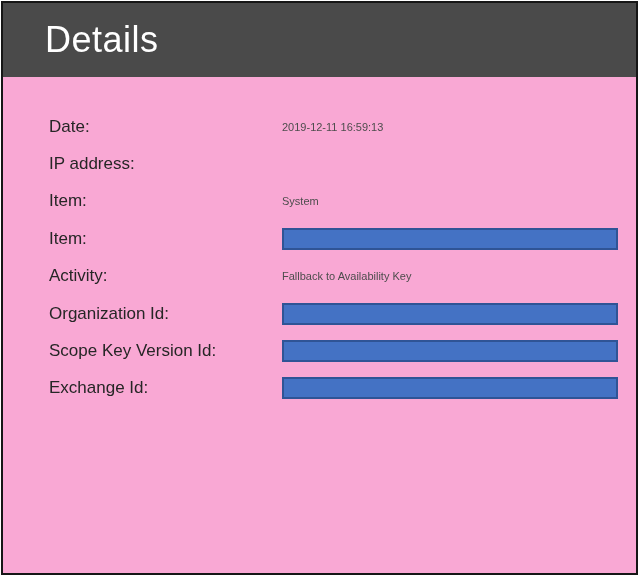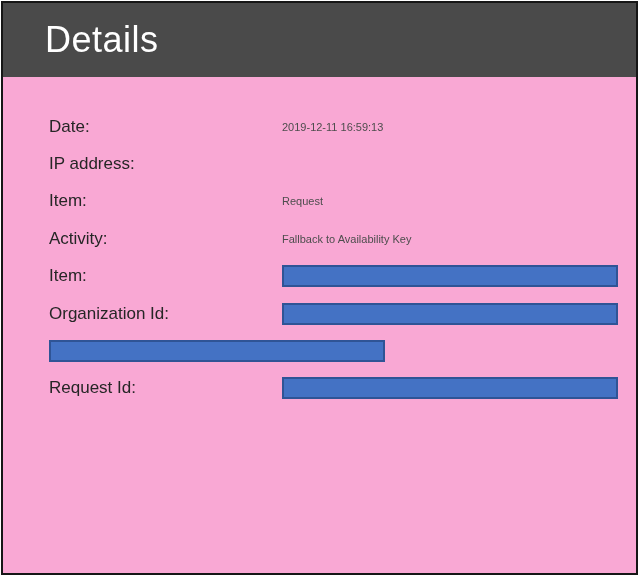--- a/index.html
+++ b/index.html
@@ -81,44 +81,45 @@
     <span class="row-label">Date:</span>
   <span class="row-value">2019-12-11 16:59:13</span>
       </div>
 
   <div class="row">
     <span class="row-label">IP address:</span>
   </div>
 
   <div class="row">
     <span class="row-label">Item:</span>
-  <span class="row-value">Request</span>
+  <span class="row-value">System</span>
+      </div>
+
+  <div class="row">
+    <span class="row-label">Item:</span>
+  <div class="redaction-bar"></div>
       </div>
 
   <div class="row">
     <span class="row-label">Activity:</span>
   <span class="row-value">Fallback to Availability Key</span>
-      </div>
-
-  <div class="row">
-    <span class="row-label">Item:</span>
-  <div class="redaction-bar"></div>
       </div>
 
 
 
   <div class="row">
     <span class="row-label">Organization Id:</span>
   <div class="redaction-bar"></div>
       </div>
 
 
 
   <div class="row">
+    <span class="row-label">Scope Key Version Id:</span>
   <div class="redaction-bar"></div>
       </div>
 
   <div class="row">
-    <span class="row-label">Request Id:</span>
+    <span class="row-label">Exchange Id:</span>
   <div class="redaction-bar"></div>
       </div>
 </div>
 </div>
 
 </body></html>

